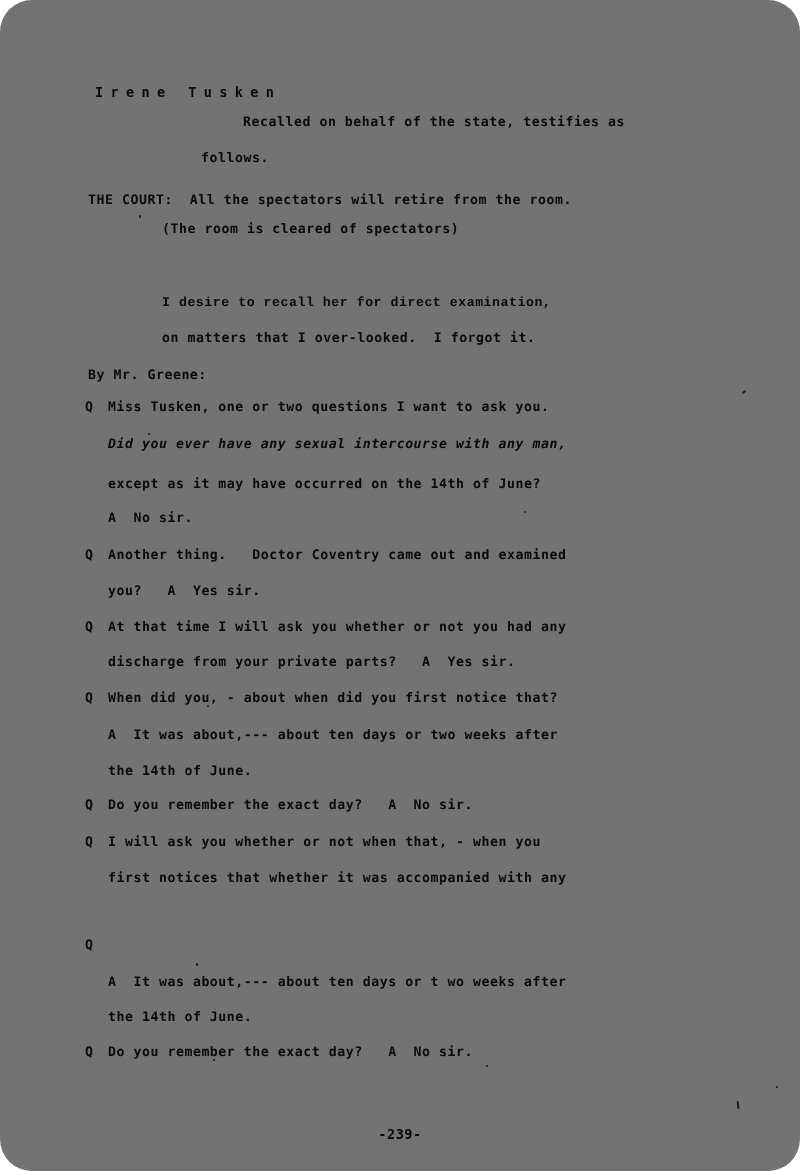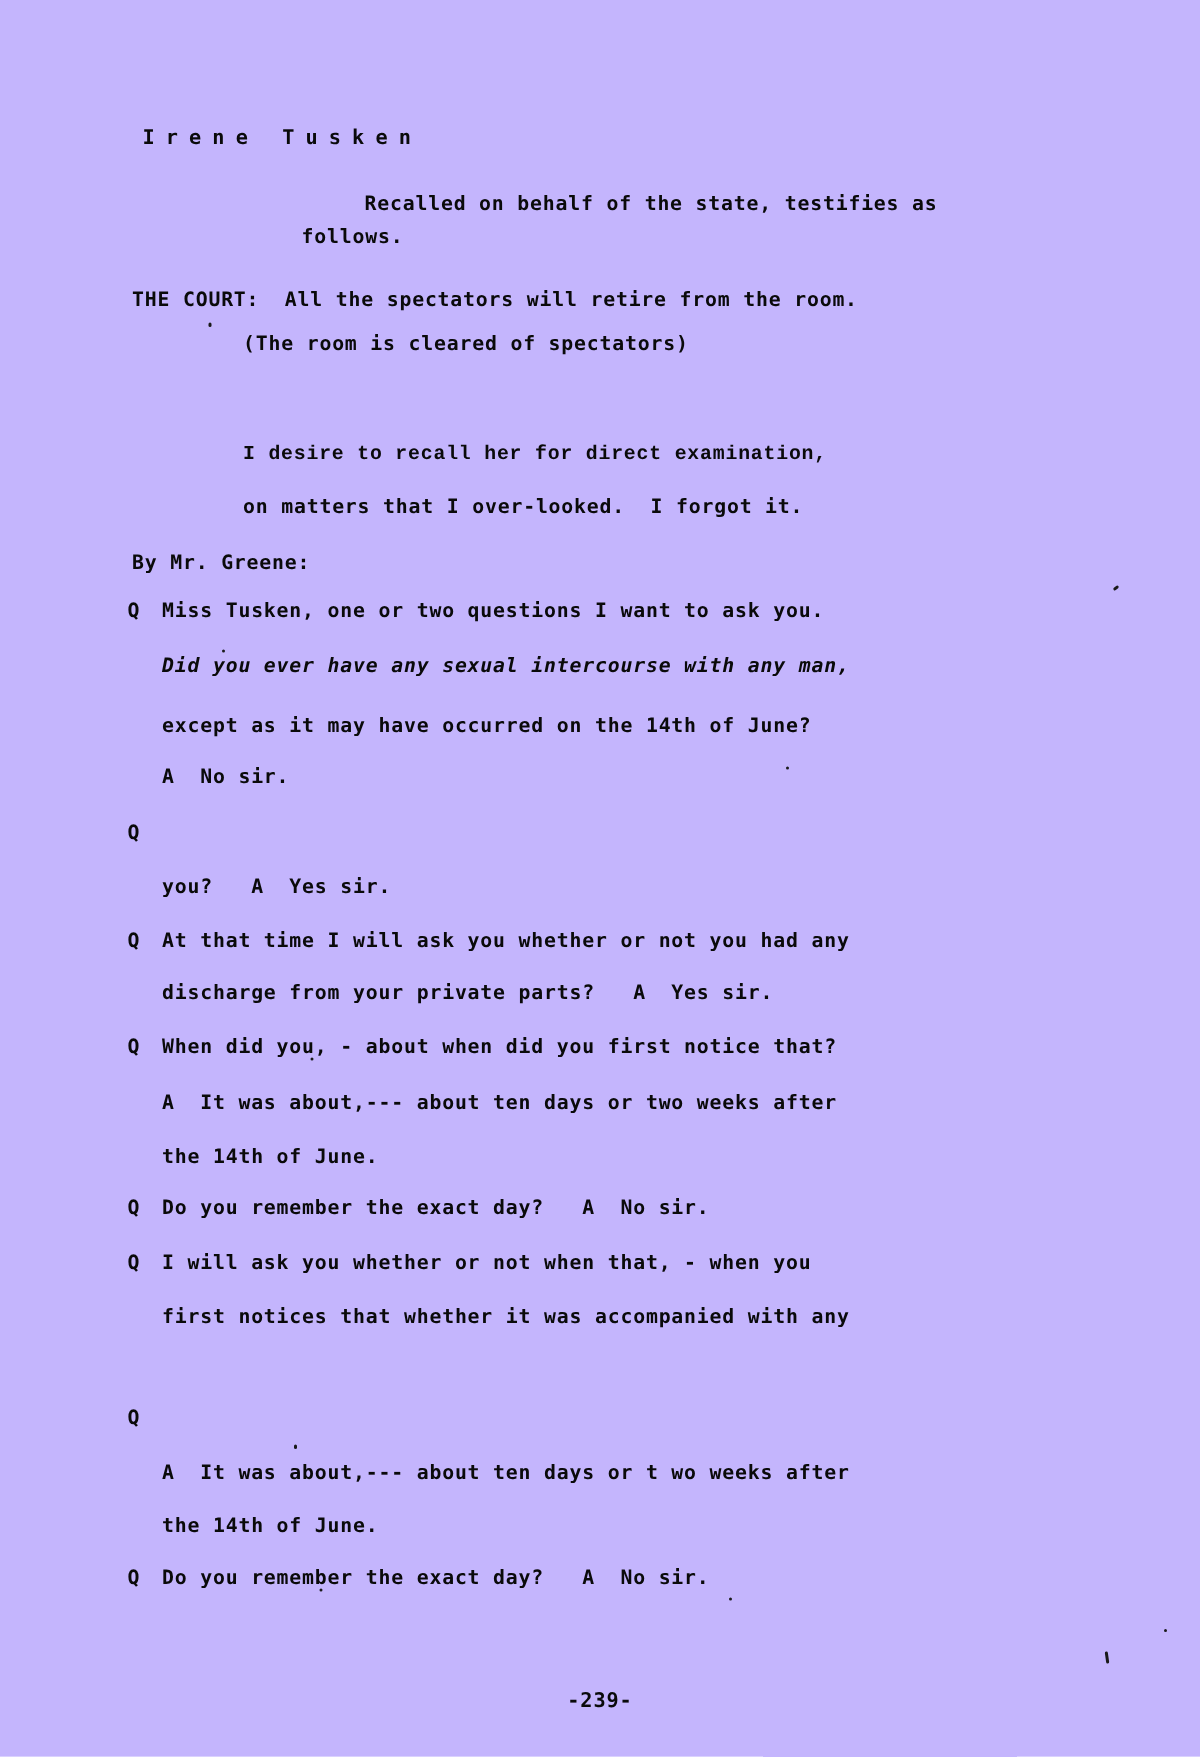--- a/index.html
+++ b/index.html
@@ -14,21 +14,22 @@
     position: relative;
     overflow: hidden;
     font-family: "DejaVu Sans Mono", "Liberation Mono", monospace;
     color: #000000;
     -webkit-font-smoothing: none;
   }
 
   .page {
     position: absolute;
     inset: 0;
-    background: #c4b5fd;
+    background: #737373;
+    border-radius: 32px;
   }
 
   
   .tx {
     position: absolute;
     font-family: "DejaVu Sans Mono", "Liberation Mono", monospace;
     font-size: 13.2px;
     line-height: 14px;
     font-weight: 700;
     letter-spacing: 0.55px;
@@ -43,21 +44,21 @@
     left: 95px;
     top: 84px;
     font-family: "DejaVu Sans Mono", "Liberation Mono", monospace;
     font-size: 13.5px;
     font-weight: 700;
     letter-spacing: 7.4px;
     white-space: pre;
     color: #0a0a0a;
   }
 
-  .recalled-1 { left: 201px; top: 130px; padding-left: 42px; }
+  .recalled-1 { left: 201px; top: 116px; padding-left: 42px; }
   .recalled-2 { left: 201px; top: 152px; text-align: right; }
 
   .court-1 { left: 88px; top: 194px; }
   .court-2 { left: 162px; top: 223px; }
 
   .greene-1 { left: 88px; top: 262px; }
   .greene-2 { left: 162px; top: 296px; font-family: Liberation Mono, monospace; }
   .greene-3 { left: 162px; top: 332px; }
 
   .byline   { left: 88px; top: 369px; }
@@ -127,20 +128,21 @@
 
   <div class="tx byline">By Mr. Greene:</div>
 
   <div class="tx qmark" style="top:401px;">Q</div>
   <div class="tx qline" style="top:401px;">Miss Tusken, one or two questions I want to ask you.</div>
   <div class="tx qline" style="top:438px;font-style:italic;">Did you ever have any sexual intercourse with any man,</div>
   <div class="tx qline" style="top:478px;">except as it may have occurred on the 14th of June?</div>
   <div class="tx qline" style="top:512px;">A  No sir.</div>
 
   <div class="tx qmark" style="top:549px;">Q</div>
+  <div class="tx qline" style="top:549px;">Another thing.   Doctor Coventry came out and examined</div>
   <div class="tx qline" style="top:585px;">you?   A  Yes sir.</div>
 
   <div class="tx qmark" style="top:621px;">Q</div>
   <div class="tx qline" style="top:621px;">At that time I will ask you whether or not you had any</div>
   <div class="tx qline" style="top:656px;">discharge from your private parts?   A  Yes sir.</div>
 
   <div class="tx qmark" style="top:692px;">Q</div>
   <div class="tx qline" style="top:692px;">When did you, - about when did you first notice that?</div>
   <div class="tx qline" style="top:729px;">A  It was about,--- about ten days or two weeks after</div>
   <div class="tx qline" style="top:765px;">the 14th of June.</div>

